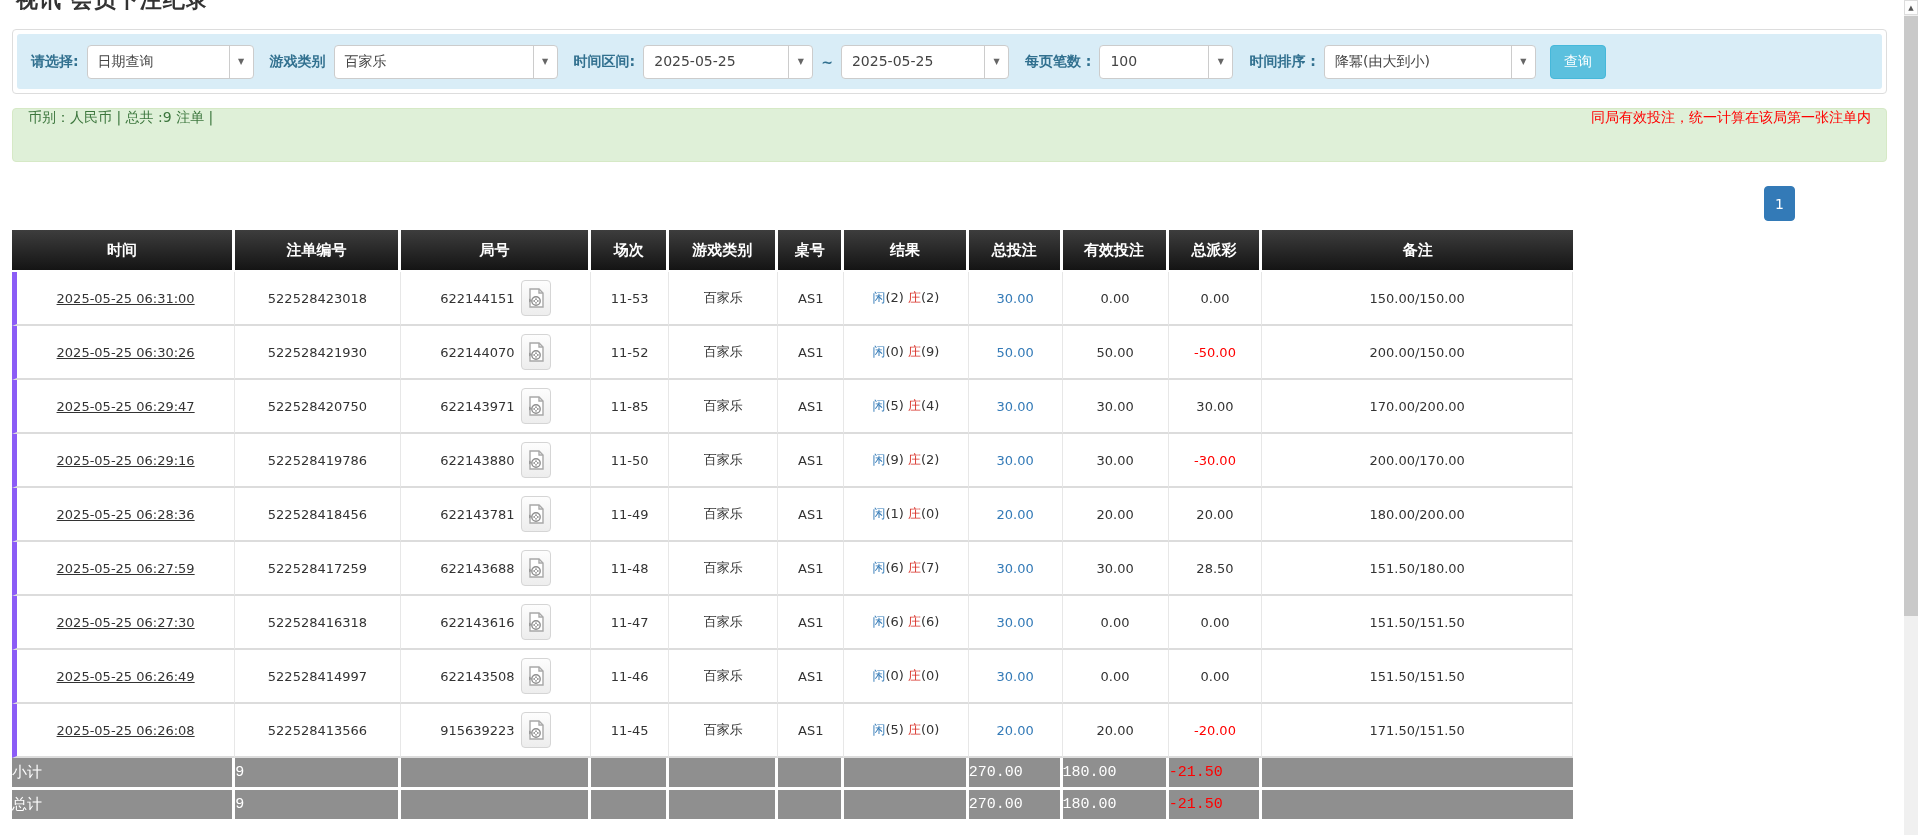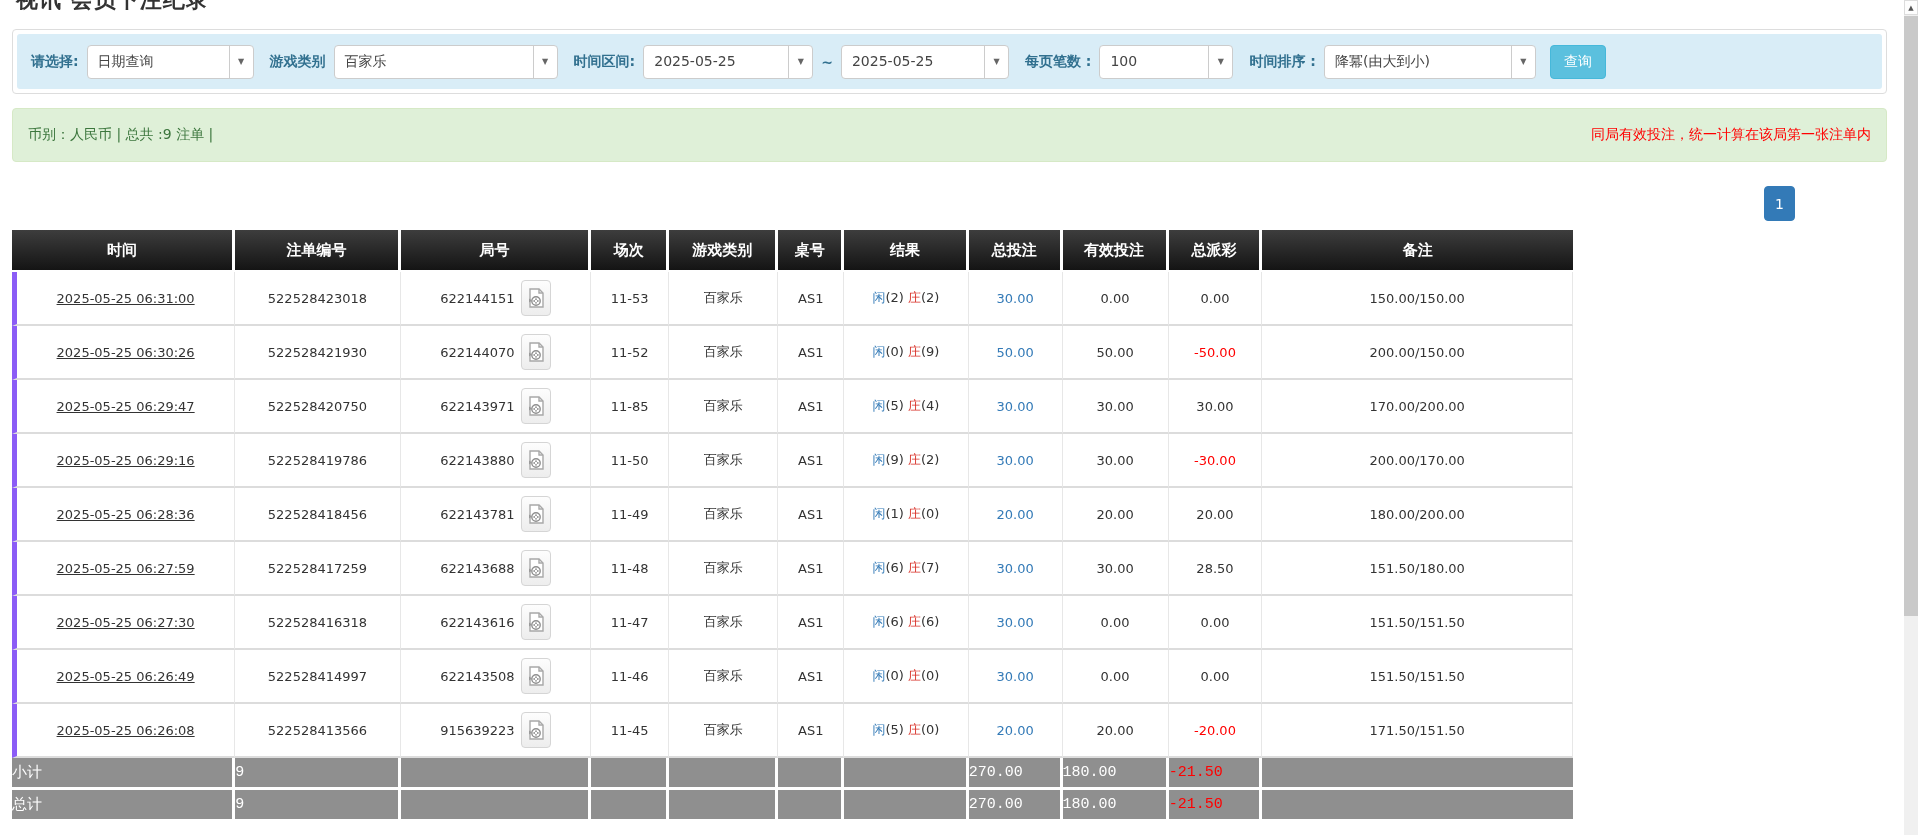--- a/index.html
+++ b/index.html
@@ -16,21 +16,21 @@
   .filter-bar { background: #d9edf7; border-radius: 3px; height: 55px; display: flex; align-items: center; padding: 0 14px; white-space: nowrap; }
   .f-label { font-size: 14px; font-weight: bold; color: #31708f; margin: 0 8px 0 16px; }
   .f-label:first-child { margin-left: 0; }
   .sel { background: #fff; border: 1px solid #ccc; border-radius: 4px; height: 34px; display: inline-flex; align-items: stretch; cursor: pointer; gap: 20px; }
   .sel .sel-text { padding: 7px 10px; font-size: 14px; color: #444; flex: 1; overflow: hidden; }
   .sel .sel-arrow { width: 24px; border-left: 1px solid #ccc; display: flex; align-items: center; justify-content: center; color: #666; font-size: 8px; }
   .tilde { color: #31708f; font-size: 14px; margin: 0 8px; font-weight: bold; }
   .btn-query { margin-left: 14px; background: #5bc0de; border: 1px solid #46b8da; color: #fff; font-size: 14px; padding: 7px 13px; border-radius: 4px; cursor: pointer; }
 
   
-  .alert-success { margin-top: 14px; background: #dff0d8; border: 1px solid #d6e9c6; border-radius: 4px; height: 54px; padding: 0 15px; display: flex; align-items: center; justify-content: space-between; }
+  .alert-success { margin-top: 14px; background: #dff0d8; border: 1px solid #d6e9c6; border-radius: 4px; height: 54px; padding: 0 15px; display: flex; align-items: flex-start; justify-content: space-between; }
   .alert-left { color: #3c763d; font-size: 14px; }
   .alert-right { color: #f00; font-size: 14px; }
 
   
   .pager-row { margin-top: 24px; height: 35px; text-align: right; padding-right: 92px; }
   .page-btn { display: inline-block; width: 31px; height: 35px; line-height: 35px; text-align: center; background: #337ab7; border: 1px solid #337ab7; color: #fff; font-size: 14px; border-radius: 4px; cursor: pointer; }
 
   
   table.records { width: 1561px; margin-top: 9px; border-collapse: separate; border-spacing: 0; table-layout: fixed; }
   thead th { background: linear-gradient(#3d3d3d, #141414); color: #fff; font-size: 15px; font-weight: bold; height: 42px; border-right: 3px solid #fff; border-bottom: 2px solid #fff; }

